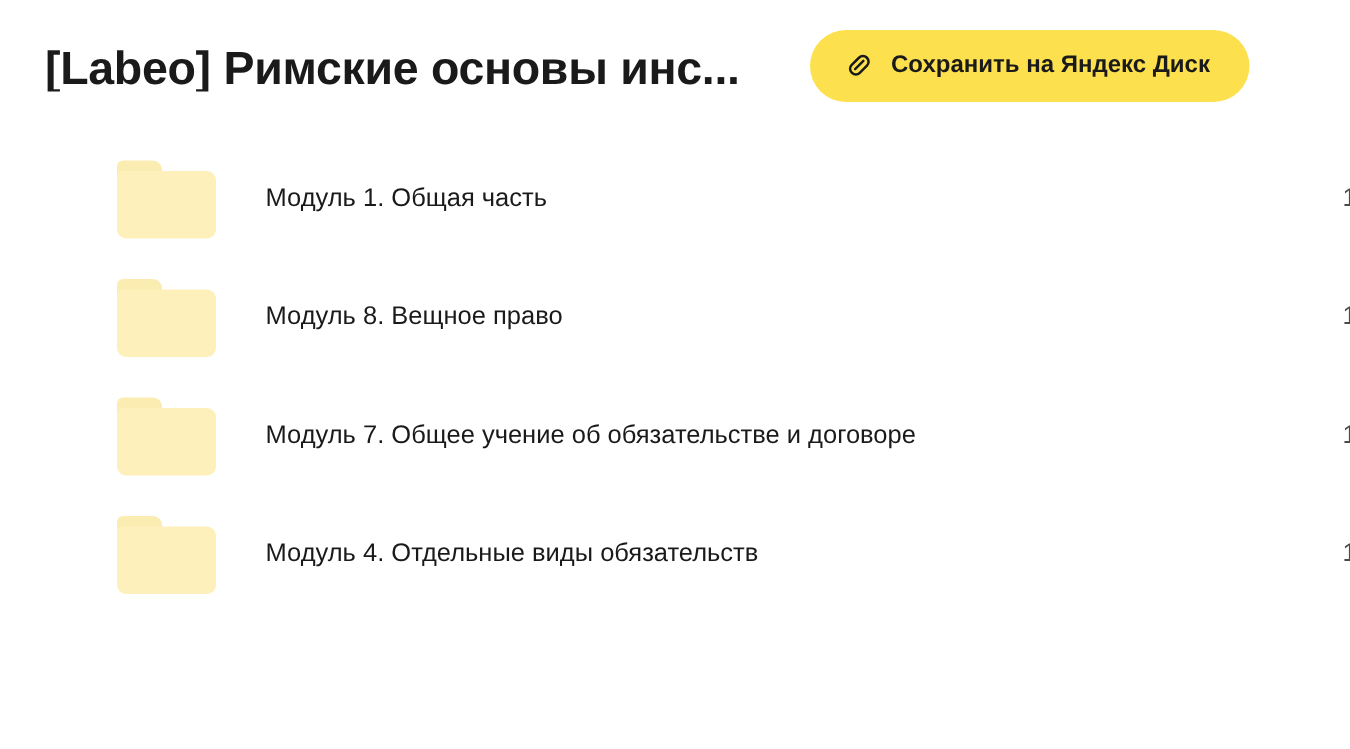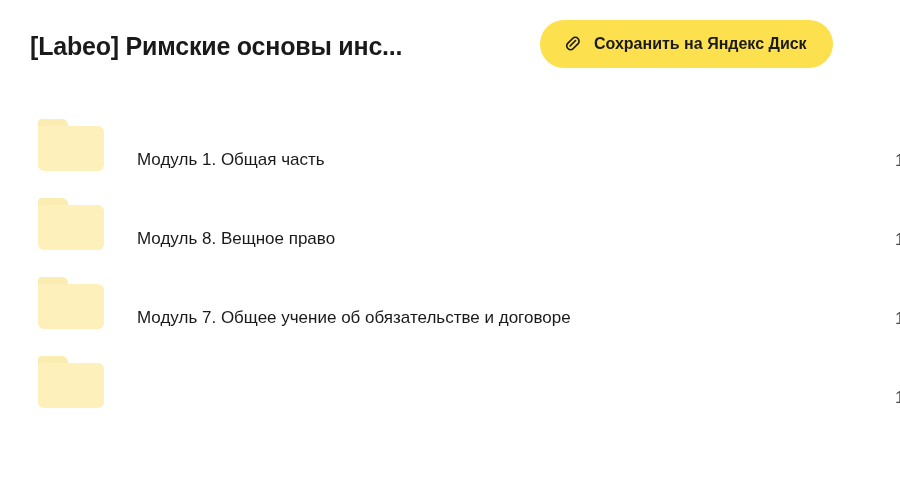--- a/index.html
+++ b/index.html
@@ -31,21 +31,21 @@
     top: 0;
     width: 900px;
     height: 92px;
     display: flex;
     align-items: center;
     padding: 0 24px 0 30px;
     box-sizing: border-box;
   }
 
   .title {
-    font-size: 25px;
+    font-size: 31px;
     font-weight: 700;
     letter-spacing: -0.2px;
     color: #1a1a1a;
     white-space: nowrap;
     overflow: hidden;
     text-overflow: ellipsis;
     max-width: 490px;
     line-height: 30px;
   }
 
@@ -83,24 +83,25 @@
     position: absolute;
     left: 0;
     top: 92px;
     width: 900px;
   }
 
   .row {
     position: relative;
     height: 79px;
     display: flex;
-    align-items: flex-end;
+    align-items: center;
     padding-left: 38px;
     box-sizing: border-box;
     cursor: pointer;
+    margin-left: 40px;
   }
 
   .folder-icon {
     width: 66px;
     height: 54px;
     flex: 0 0 66px;
     position: relative;
   }
   .folder-icon .tab {
     position: absolute;
@@ -183,17 +184,18 @@
       </span>
       <span class="row-name">Модуль 7. Общее учение об обязательстве и договоре</span>
       <span class="row-meta">15</span>
     </div>
 
     <div class="row">
       <span class="folder-icon">
         <span class="tab"></span>
           <span class="body"></span>
       </span>
+      <span class="row-name">Модуль 4. Отдельные виды обязательств</span>
       <span class="row-meta">15</span>
     </div>
 
   </div>
 </div>
 
 </body></html>

